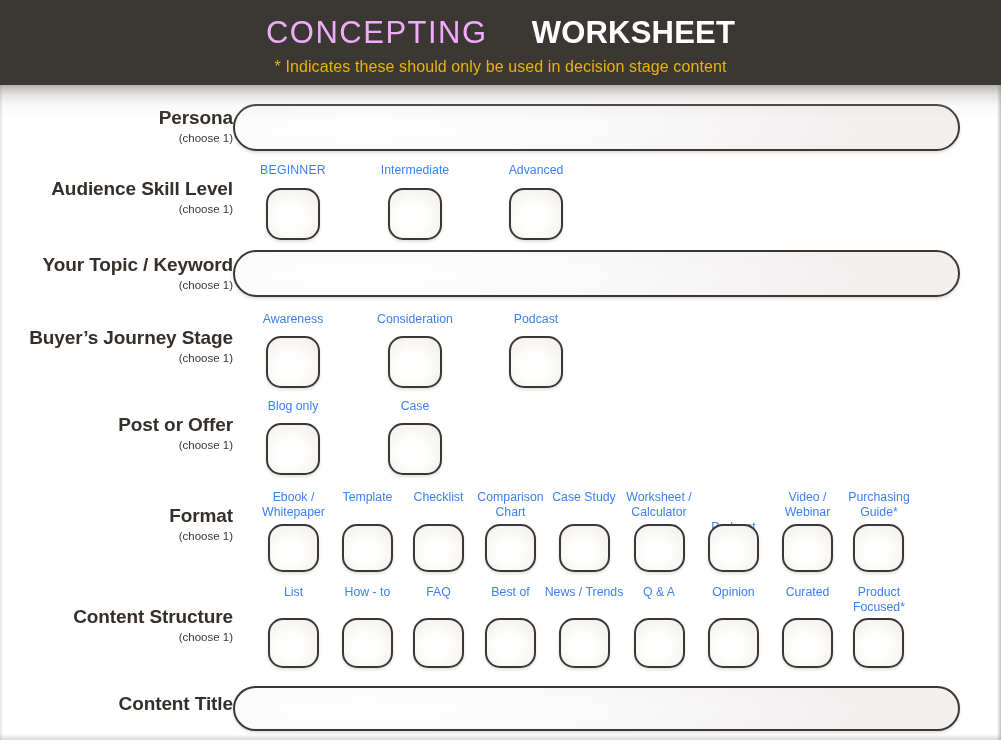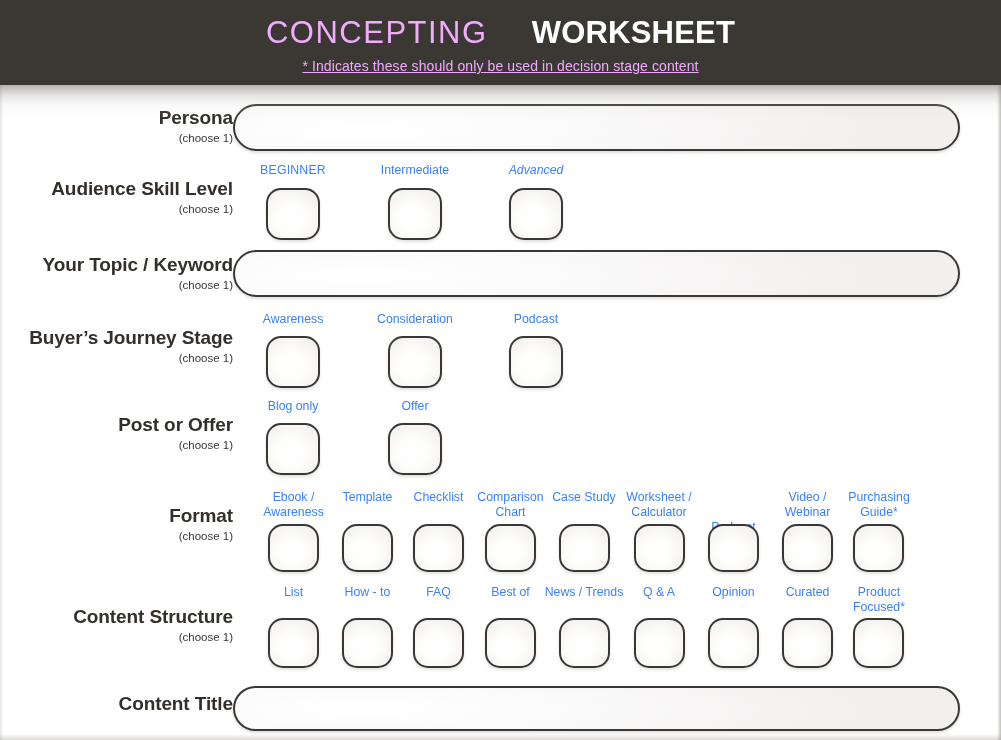--- a/index.html
+++ b/index.html
@@ -51,27 +51,26 @@
     letter-spacing: 1.5px;
   }
   .header-title .bold {
     font-weight: 700;
     color: #ffffff;
     letter-spacing: 0.2px;
     margin-left: 34px;
   }
 
   .header-sub {
-    font-size: 14px;
+    font-size: 16px;
     font-weight: 400;
-    color: #f0abfc;
+    color: #eab308;
     padding-top: 10px;
     letter-spacing: 0.1px;
     white-space: nowrap;
-    text-decoration: underline;
   }
 
   
   .header-shadow {
     position: absolute;
     left: 0;
     top: 85px;
     width: 1001px;
     height: 34px;
     background: linear-gradient(to bottom,
@@ -207,21 +206,21 @@
     <span class="main">Audience Skill Level</span>
     <span class="sub">(choose 1)</span>
   </div>
 
   <div class="opt-label caps" style="left:238px; top:163px; width:110px;">BEGINNER</div>
   <div class="cbox" style="left:266px; top:188px; width:54px; height:52px;"></div>
 
   <div class="opt-label" style="left:359px; top:163px; width:112px;">Intermediate</div>
   <div class="cbox" style="left:388px; top:188px; width:54px; height:52px;"></div>
 
-  <div class="opt-label" style="left:481px; top:163px; width:110px;font-style:italic;">Advanced</div>
+  <div class="opt-label" style="left:481px; top:163px; width:110px;">Advanced</div>
   <div class="cbox" style="left:509px; top:188px; width:54px; height:52px;"></div>
 
   <div class="row-label" style="right:768px; top:255px; width:300px;">
     <span class="main">Your Topic / Keyword</span>
     <span class="sub">(choose 1)</span>
   </div>
   <div class="pill-input" style="left:233px; top:250px; width:727px; height:47px;" title=""></div>
 
   <div class="row-label" style="right:768px; top:328px; width:320px;">
     <span class="main">Buyer’s Journey Stage</span>
@@ -238,30 +237,30 @@
   <div class="cbox" style="left:509px; top:336px; width:54px; height:52px;"></div>
 
   <div class="row-label" style="right:768px; top:415px; width:300px;">
     <span class="main">Post or Offer</span>
     <span class="sub">(choose 1)</span>
   </div>
 
   <div class="opt-label" style="left:238px; top:399px; width:110px;">Blog only</div>
   <div class="cbox" style="left:266px; top:423px; width:54px; height:52px;"></div>
 
-  <div class="opt-label" style="left:359px; top:399px; width:112px;">Offer</div>
+  <div class="opt-label" style="left:359px; top:399px; width:112px;">Case</div>
   <div class="cbox" style="left:388px; top:423px; width:54px; height:52px;"></div>
 
   <div class="row-label" style="right:768px; top:506px; width:300px;">
     <span class="main">Format</span>
     <span class="sub">(choose 1)</span>
   </div>
 
   <div class="opt-label" style="left:247px; top:490px; width:93px; white-space:pre-line;">Ebook /
-Awareness</div>
+Whitepaper</div>
   <div class="cbox" style="left:268px; top:524px; width:51px; height:48px;"></div>
 
   <div class="opt-label" style="left:321px; top:490px; width:93px; white-space:pre-line;">Template</div>
   <div class="cbox" style="left:342px; top:524px; width:51px; height:48px;"></div>
 
   <div class="opt-label" style="left:392px; top:490px; width:93px; white-space:pre-line;">Checklist</div>
   <div class="cbox" style="left:413px; top:524px; width:51px; height:48px;"></div>
 
   <div class="opt-label" style="left:464px; top:490px; width:93px; white-space:pre-line;">Comparison
 Chart</div>

